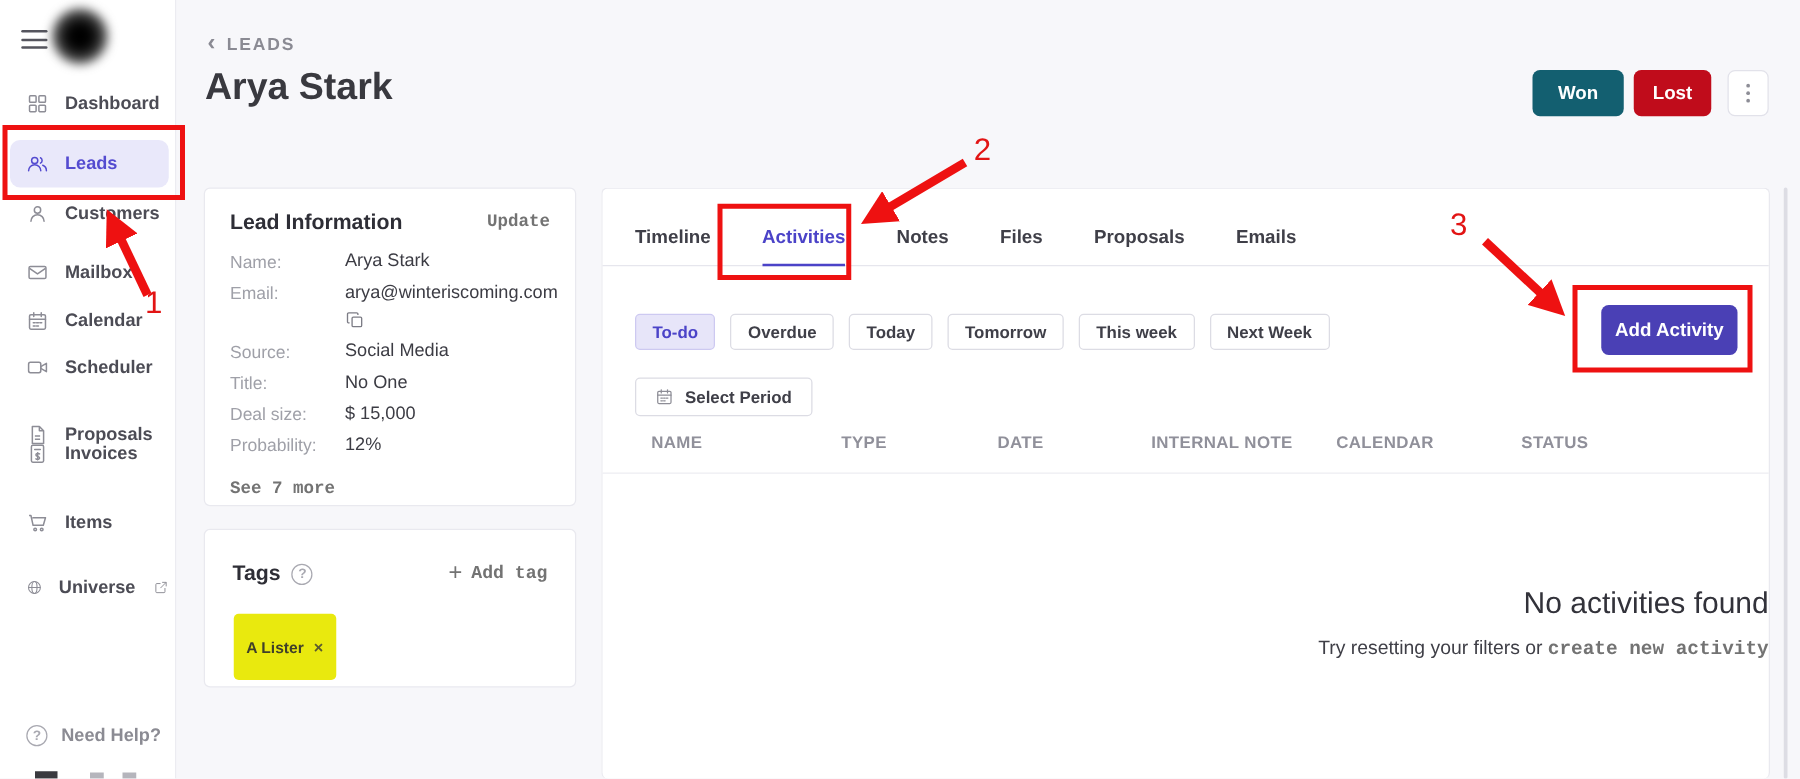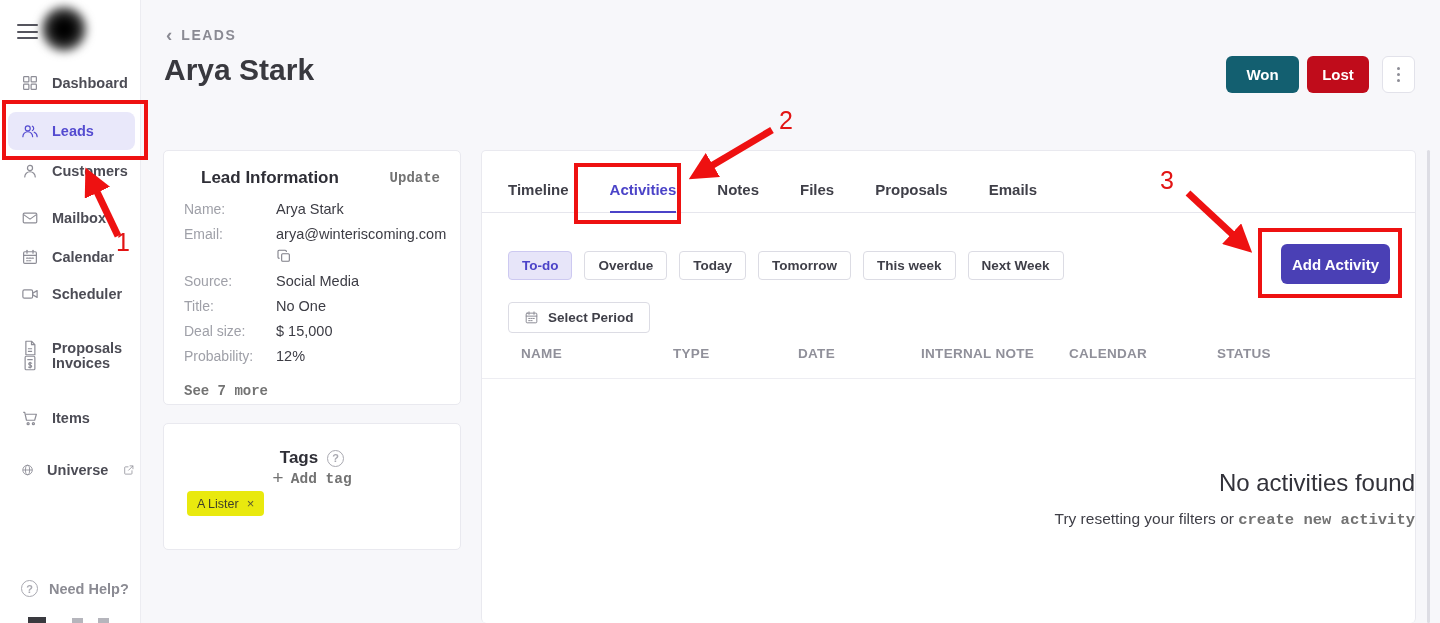--- a/index.html
+++ b/index.html
@@ -49,36 +49,36 @@
   .btn-lost { left:1307px; width:62px; background:#c00c1b; }
   .btn-dots { position:absolute; left:1382px; top:56px; width:33px; height:37px; background:#fff;
               border:1px solid #e2e2ea; border-radius:6px; display:flex; flex-direction:column;
               align-items:center; justify-content:center; gap:3px; cursor:pointer; }
   .btn-dots i { width:3px; height:3px; border-radius:50%; background:#8d8d96; }
   
   .card { position:absolute; background:#fff; border:1px solid #e9e9ef; border-radius:5px; }
   .card-lead { left:163px; top:150px; width:298px; height:255px; padding:17px 20px; }
   .card-tags { left:163px; top:423px; width:298px; height:127px; padding:24px 22px; }
   .card-main { left:481px; top:150px; width:935px; height:473px; border-bottom:none; }
-  .card-head { display:flex; justify-content:space-between; align-items:center;margin-left:17px; }
+  .card-head { display:flex; justify-content:space-between; align-items:center; }
   .card-title { font-size:17px; font-weight:700; color:#2e2e36; }
   .link { color:#737373; font-size:14px; font-weight:700; cursor:pointer; text-decoration:none;font-family:Liberation Mono, monospace; }
   .fields { margin-top:13px; }
   .frow { display:flex; margin-bottom:9px; }
   .flabel { width:92px; flex:none; font-size:14px; color:#9fa0a8; }
   .fvalue { font-size:14.5px; color:#3c3c44; }
   .copy-row { margin:-3px 0 9px 92px; color:#7d7d86; cursor:pointer; }
   .see-more { display:inline-block; margin-top:10px; }
-  .tags-head { display:flex; align-items:center;flex-direction:column; }
+  .tags-head { display:flex; align-items:center; }
   .tags-title-wrap { display:flex; align-items:center; gap:9px; flex:1; }
   .add-tag { display:flex; align-items:center; gap:7px; cursor:pointer; }
   .add-tag .plus { font-size:19px; font-weight:400; }
   .add-tag .lbl { font-size:14.5px; font-weight:700; }
   .tag-chip { position:absolute; left:23px; top:67px; background:#e9e90e; color:#3f3f2a;
-              font-size:12.5px; font-weight:400; border-radius:4px; padding:5px 10px;
+              font-size:12.5px; font-weight:700; border-radius:4px; padding:19px 10px;
               display:flex; align-items:center; gap:8px; }
   .tag-chip .x { font-size:13px; color:#5a5a30; cursor:pointer; }
   
   .tabs { position:absolute; left:0; top:0; right:0; height:62px; border-bottom:1px solid #e6e6ed;
           display:flex; align-items:flex-end; gap:41px; padding:0 0 14px 26px; }
   .tab { font-size:15px; font-weight:600; color:#3f3f48; cursor:pointer; position:relative; }
   .tab.active { color:#4b43c8; }
   .tab.active::after { content:""; position:absolute; left:0; right:0; bottom:-15px; height:2px; background:#4b43c8; }
   .chip-row { position:absolute; left:26px; top:100px; display:flex; gap:12px; }
   .chip { height:29px; padding:0 13px; display:flex; align-items:center; background:#fff;

